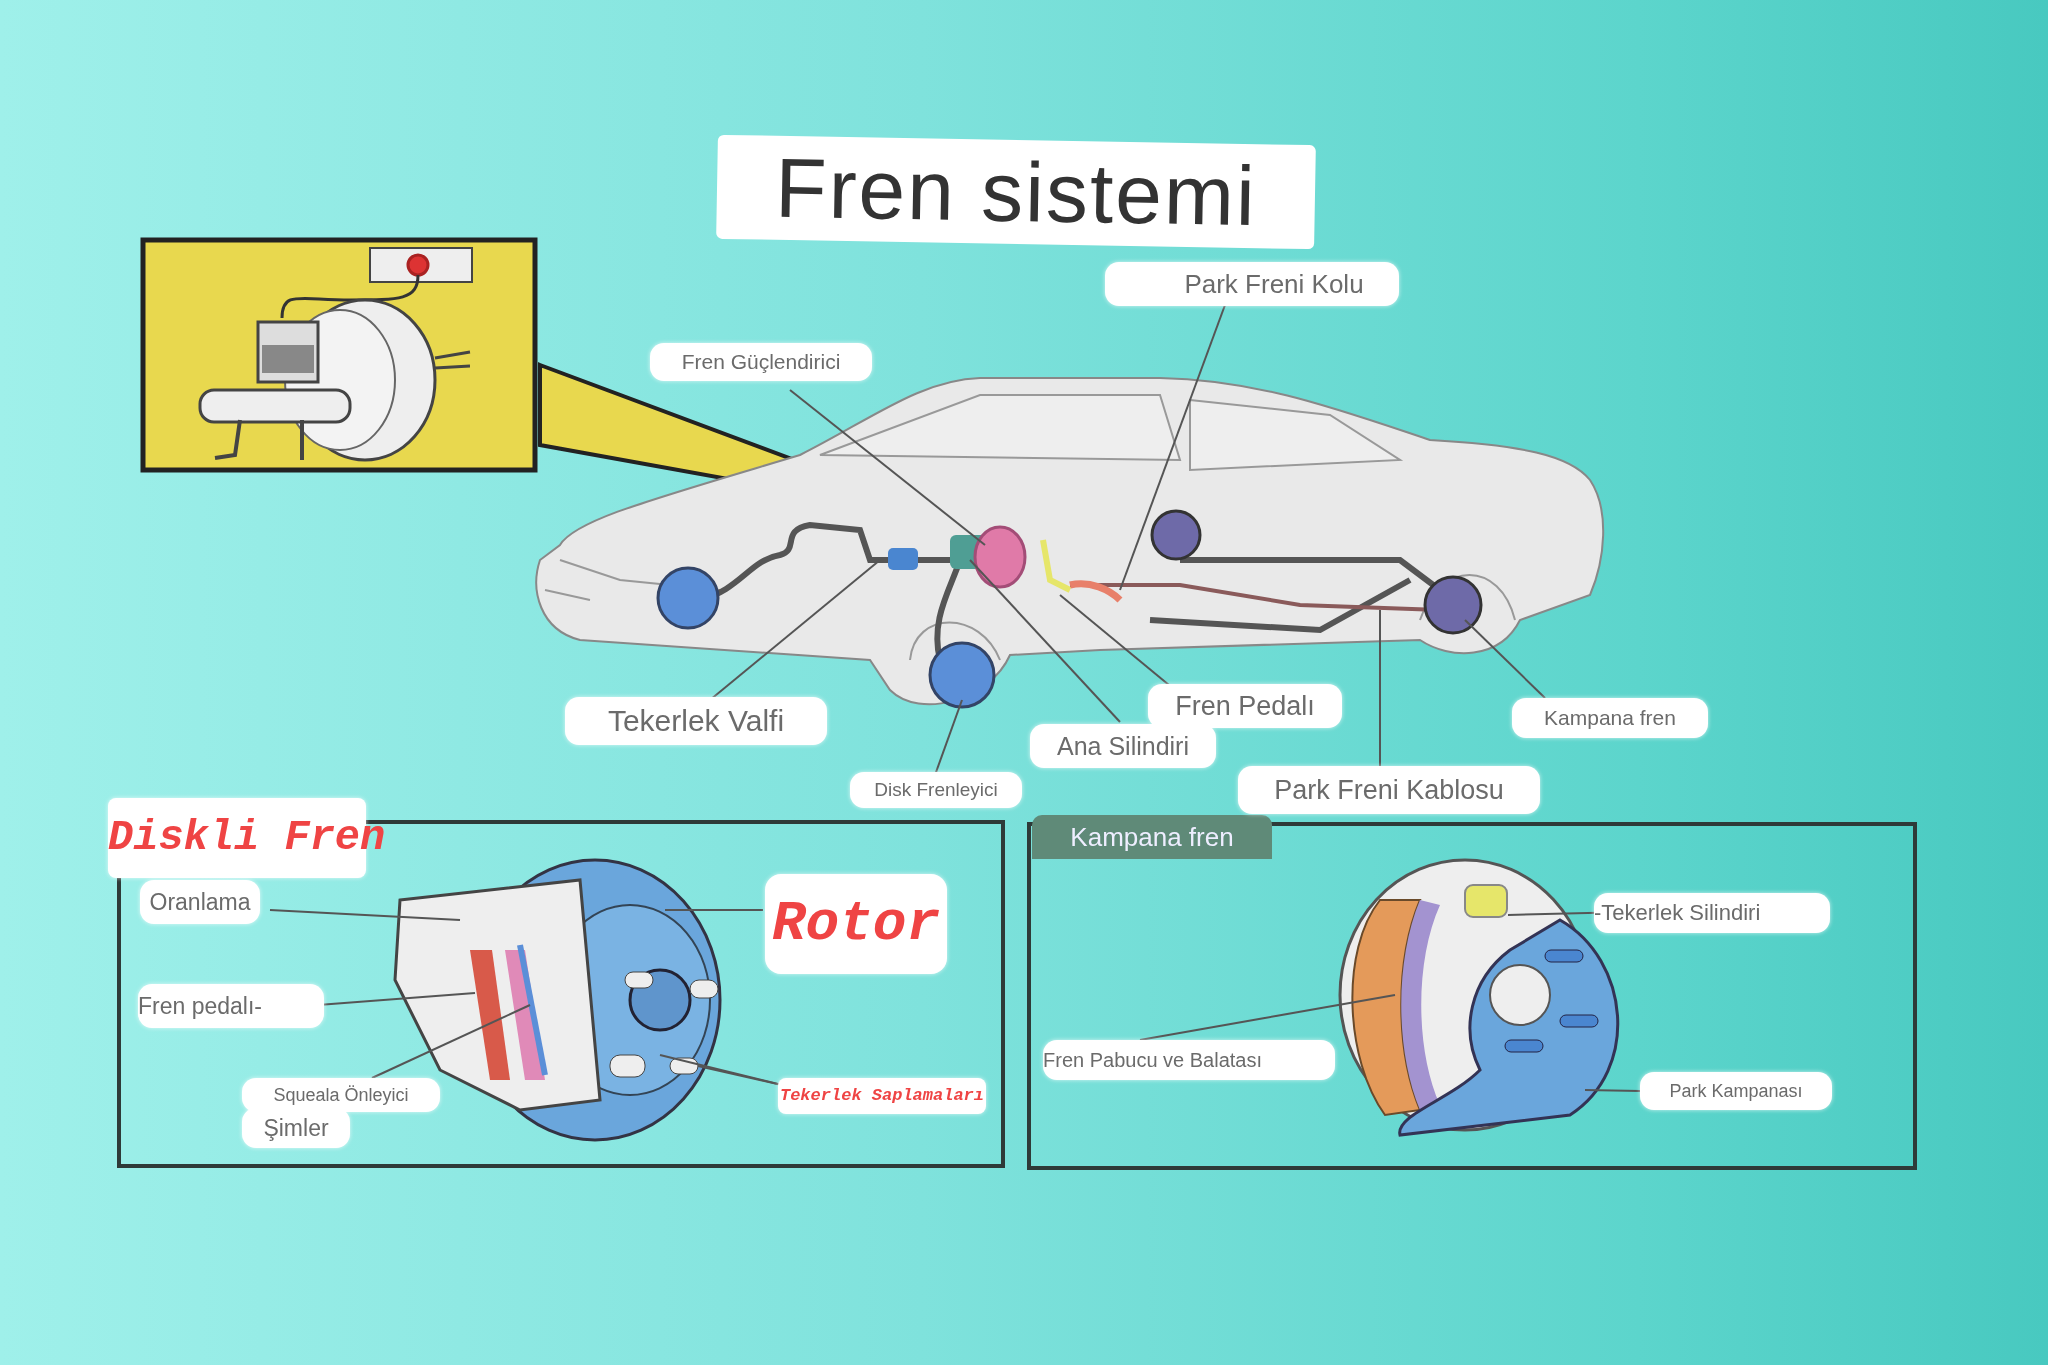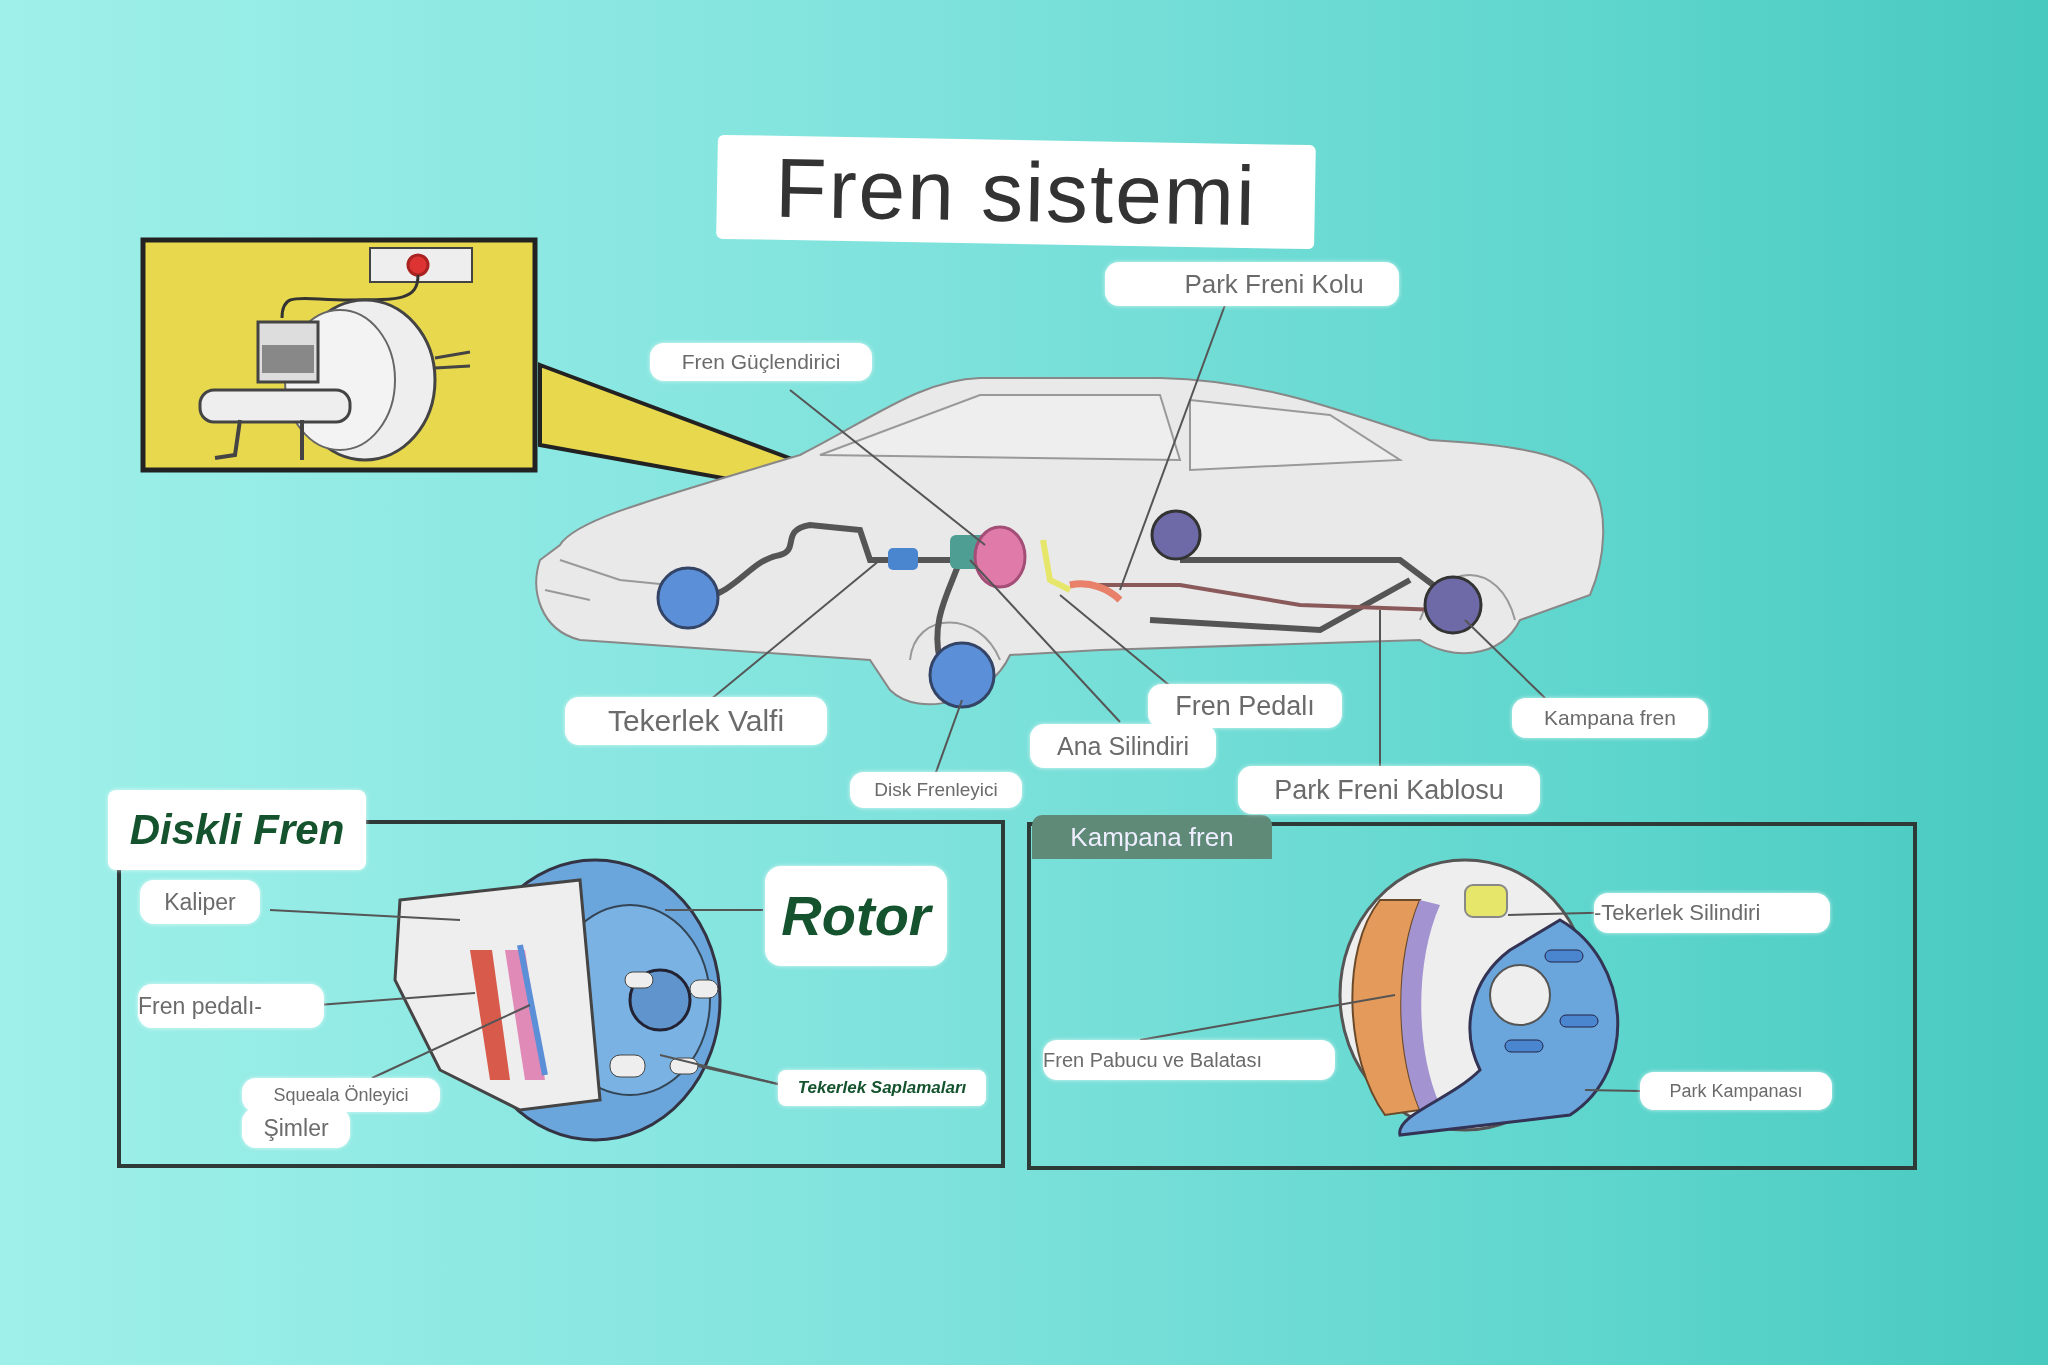--- a/index.html
+++ b/index.html
@@ -4,21 +4,21 @@
 <style>
   html,body{margin:0;padding:0;}
   body{width:2048px;height:1365px;overflow:hidden;position:relative;
     background:linear-gradient(90deg,#9ff0ea 0%,#7fe2dc 45%,#5cd5cc 80%,#48c9c0 100%);
     font-family:"Liberation Sans",sans-serif;}
   .lbl{position:absolute;background:#fff;border-radius:14px;color:#6b6b6b;
     white-space:nowrap;box-shadow:0 0 4px rgba(255,255,255,.7);}
   .title{position:absolute;left:717px;top:140px;width:598px;height:104px;background:#fff;
     border-radius:6px;font-size:84px;color:#333;line-height:104px;text-align:center;
     letter-spacing:2px;transform:rotate(1deg);}
-  .serif{font-family:Liberation Sans, sans-serif;font-weight:bold;font-style:italic;color:#14532d;}
+  .serif{font-family:Liberation Mono, monospace;font-weight:bold;font-style:italic;color:#ef4444;margin-top:8px;}
   svg{position:absolute;left:0;top:0;}
   .panel{position:absolute;border:4px solid #2e3a38;}
   .kbadge{position:absolute;left:1032px;top:815px;width:240px;height:44px;background:#5f8a78;
     color:#eef;font-size:26px;line-height:44px;text-align:center;border-radius:10px 10px 0 0;}
 </style>
 </head>
 <body>
 
 <div class="title">Fren sistemi</div>
 
@@ -128,21 +128,21 @@
 <div class="lbl" style="left:650px;top:343px;width:222px;height:38px;font-size:21px;line-height:38px;text-align:center;">Fren Güçlendirici</div>
 <div class="lbl" style="left:565px;top:697px;width:262px;height:48px;font-size:30px;line-height:48px;text-align:center;">Tekerlek Valfi</div>
 <div class="lbl" style="left:1148px;top:684px;width:194px;height:44px;font-size:27px;line-height:44px;text-align:center;">Fren Pedalı</div>
 <div class="lbl" style="left:1030px;top:724px;width:186px;height:44px;font-size:25px;line-height:44px;text-align:center;">Ana Silindiri</div>
 <div class="lbl" style="left:1512px;top:698px;width:196px;height:40px;font-size:21px;line-height:40px;text-align:center;">Kampana fren</div>
 <div class="lbl" style="left:850px;top:772px;width:172px;height:36px;font-size:19px;line-height:36px;text-align:center;">Disk Frenleyici</div>
 <div class="lbl" style="left:1238px;top:766px;width:302px;height:48px;font-size:27px;line-height:48px;text-align:center;">Park Freni Kablosu</div>
 
 <div class="lbl serif" style="left:108px;top:790px;width:258px;height:80px;font-size:42px;line-height:80px;text-align:center;border-radius:8px;">Diskli Fren</div>
 <div class="lbl serif" style="left:765px;top:866px;width:182px;height:100px;font-size:56px;line-height:100px;text-align:center;border-radius:16px;">Rotor</div>
-<div class="lbl" style="left:140px;top:880px;width:120px;height:44px;font-size:23px;line-height:44px;text-align:center;">Kaliper</div>
+<div class="lbl" style="left:140px;top:880px;width:120px;height:44px;font-size:23px;line-height:44px;text-align:center;">Oranlama</div>
 <div class="lbl" style="left:138px;top:984px;width:186px;height:44px;font-size:23px;line-height:44px;">Fren pedalı-</div>
 <div class="lbl" style="left:242px;top:1078px;width:198px;height:34px;font-size:18px;line-height:34px;text-align:center;">Squeala Önleyici</div>
 <div class="lbl" style="left:242px;top:1108px;width:108px;height:40px;font-size:23px;line-height:40px;text-align:center;">Şimler</div>
 <div class="lbl serif" style="left:778px;top:1070px;width:208px;height:36px;font-size:17px;line-height:36px;text-align:center;border-radius:8px;">Tekerlek Saplamaları</div>
 
 <div class="lbl" style="left:1594px;top:893px;width:236px;height:40px;font-size:22px;line-height:40px;text-align:left;">-Tekerlek Silindiri</div>
 <div class="lbl" style="left:1043px;top:1040px;width:292px;height:40px;font-size:20px;line-height:40px;">Fren Pabucu ve Balatası</div>
 <div class="lbl" style="left:1640px;top:1072px;width:192px;height:38px;font-size:18px;line-height:38px;text-align:center;">Park Kampanası</div>
 
 </body></html>

